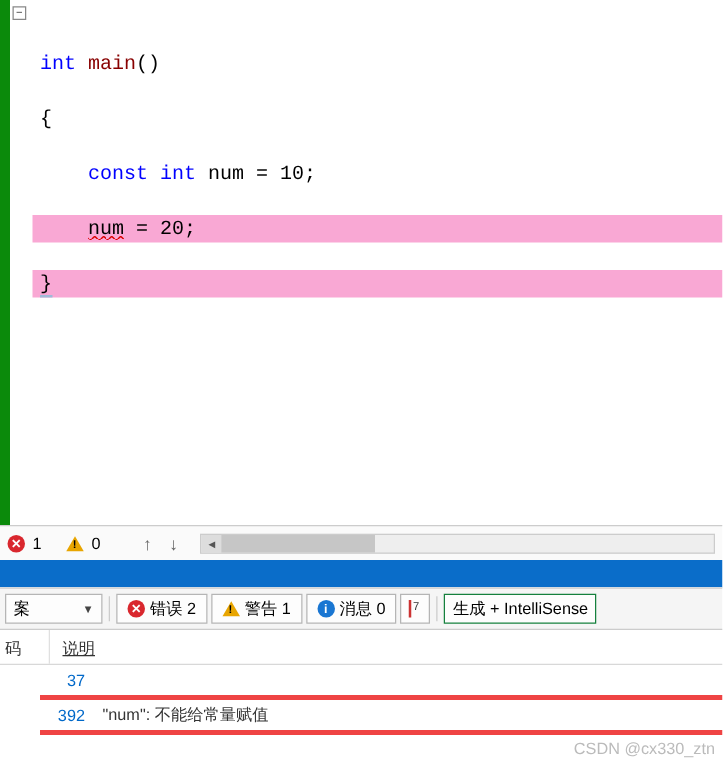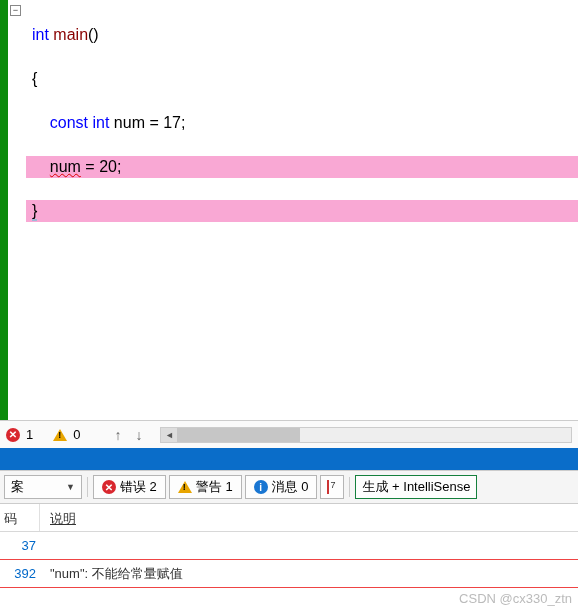--- a/index.html
+++ b/index.html
@@ -1,21 +1,21 @@
 <!DOCTYPE html>
 <html><head>
 <meta charset="utf-8">
 <style>
 * { margin: 0; padding: 0; box-sizing: border-box; }
 body { font-family: "Microsoft YaHei", "Segoe UI", sans-serif; font-size: 13px; background: #fff; width: 578px; height: 610px; overflow: hidden; position: relative; }
 .editor-area { display: flex; height: 420px; background: #fff; }
 .green-bar { width: 8px; background: #0b8a0b; }
 .gutter { width: 16px; background: #fff; position: relative; }
 .fold-btn { position: absolute; top: 5px; left: 2px; width: 11px; height: 11px; border: 1px solid #888; font-size: 9px; line-height: 9px; text-align: center; cursor: pointer; color: #333; }
-.code { font-family: Liberation Sans, sans-serif; font-size: 16px; line-height: 22px; padding: 2px 0 0 2px; flex: 1; white-space: pre; color: #000; position: relative; }
+.code { font-family: Liberation Mono, monospace; font-size: 16px; line-height: 22px; padding: 18px 0 0 2px; flex: 1; white-space: pre; color: #000; position: relative; }
 .kw { color: #0000ff; }
 .func { color: #880000; }
 .code-line { height: 22px; display: block; padding-left: 6px; }
 .hl-line { background: #f9a8d4; }
 .squiggle { text-decoration: underline wavy #d00; text-decoration-thickness: 1px; }
 .brace-mark { border-bottom: 2px solid #9fbad8; }
 
 .status-bar { height: 28px; border-top: 1px solid #ccc; display: flex; align-items: center; padding: 0 6px; gap: 6px; background: #fafafa; }
 .err-circle { width: 14px; height: 14px; border-radius: 50%; display: inline-flex; align-items: center; justify-content: center; font-size: 10px; font-weight: bold; color: #fff; }
 .err-red { background: #d9272e; }
@@ -36,38 +36,38 @@
 .toggle-btn { border: 1px solid #b5b5b5; height: 24px; display: flex; align-items: center; padding: 0 8px; gap: 4px; background: #fdfdfd; cursor: pointer; }
 .info-circle { width: 14px; height: 14px; border-radius: 50%; background: #1976d2; color: #fff; display: inline-flex; align-items: center; justify-content: center; font-size: 10px; font-weight: bold; }
 .flag-icon { width: 14px; height: 14px; position: relative; }
 .flag-icon::before { content: ""; position: absolute; left: 2px; top: 0; width: 2px; height: 14px; background: #c33; }
 .flag-icon::after { content: "7"; position: absolute; left: 5px; top: 0; font-size: 9px; color: #333; }
 .build-dd { border: 1px solid #15803d; height: 24px; display: flex; align-items: center; padding: 0 6px; background: #fdfdfd; cursor: pointer; }
 
 .err-table-head { height: 28px; display: flex; border-bottom: 1px solid #d8d8d8; background: #fff; }
 .th-code { width: 40px; padding: 6px 4px; border-right: 1px solid #e0e0e0; color: #333; }
 .th-desc { flex: 1; padding: 6px 10px; color: #333; text-decoration: underline; }
-.err-row { height: 28px; display: flex; align-items: center; border-bottom: 1px solid #ef4444; }
+.err-row { height: 28px; display: flex; align-items: center; border-bottom: 4px solid #ef4444; margin-left: 32px; }
 .td-code { width: 40px; padding: 0 4px; color: #0068c9; text-align: right; }
 .td-desc { flex: 1; padding: 0 10px; color: #333; }
 
 .watermark { position: absolute; right: 6px; bottom: 4px; color: #bbb; font-size: 13px; pointer-events: none; }
 </style>
 </head>
 <body>
 
 <div class="editor-area">
   <div class="green-bar"></div>
   <div class="gutter">
     <div class="fold-btn">−</div>
   </div>
   <div class="code">
 <span class="code-line"><span class="kw">int</span><span class="func"> main</span><span>()</span></span>
 <span class="code-line">{</span>
-<span class="code-line"><span>    </span><span class="kw">const</span><span> </span><span class="kw">int</span><span> num = 17;</span></span>
+<span class="code-line"><span>    </span><span class="kw">const</span><span> </span><span class="kw">int</span><span> num = 10;</span></span>
 <span class="code-line hl-line"><span>    </span><span class="squiggle">num</span><span> = 20;</span></span>
 <span class="code-line hl-line"><span class="brace-mark">}</span></span>
   </div>
 </div>
 
 <div class="status-bar">
   <span class="err-circle err-red">✕</span>
   <span>1</span>
   <span style="width:8px"></span>
   <span class="warn-tri"></span>

